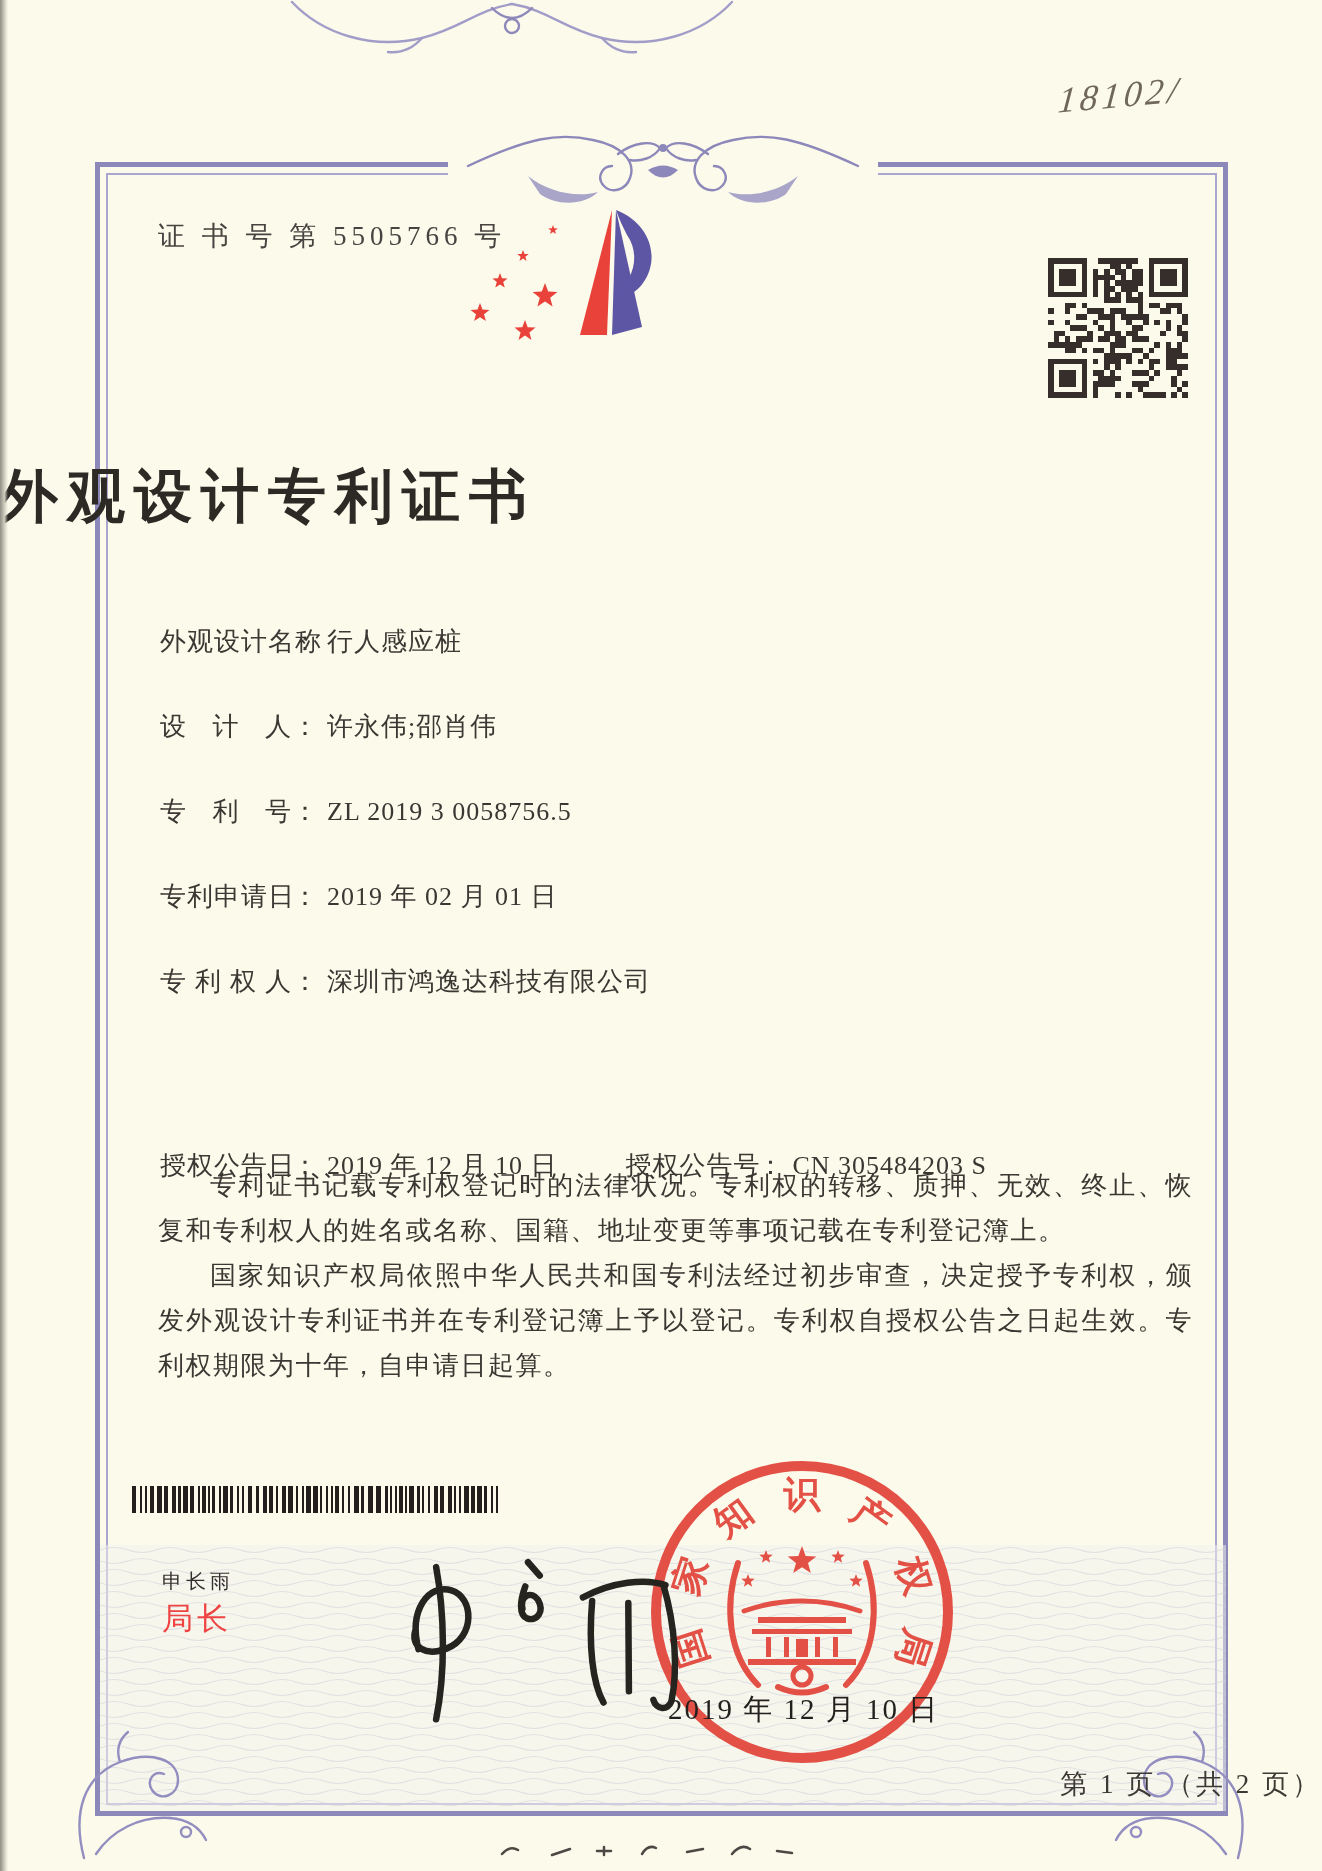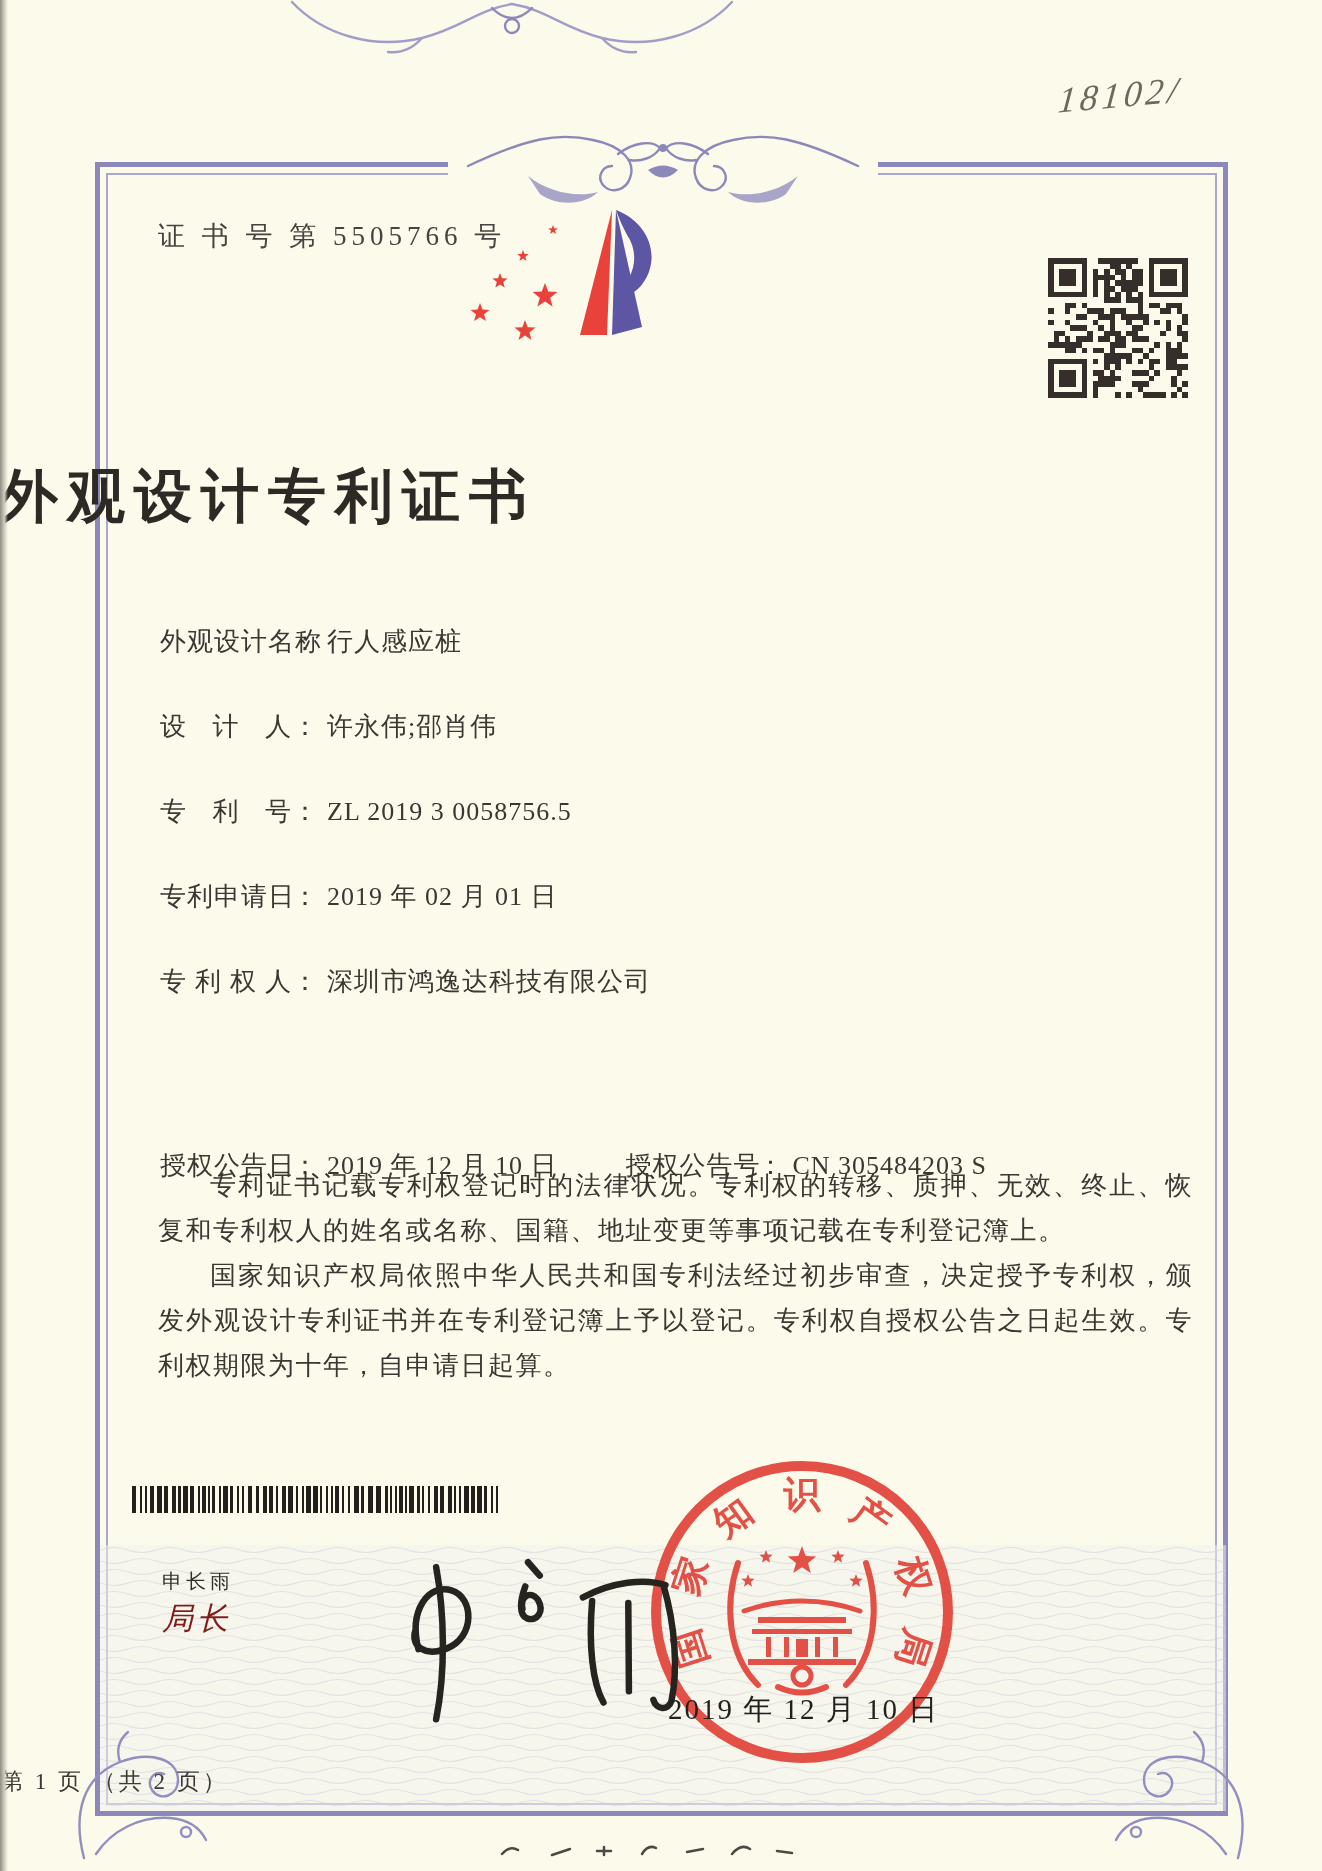--- a/index.html
+++ b/index.html
@@ -25,30 +25,30 @@
   .row{position:absolute;left:160px;font-size:26px;letter-spacing:1px;white-space:nowrap;z-index:2;}
   .flabel{display:inline-block;width:132px;text-align:justify;text-align-last:justify;vertical-align:top;}
   .row-address .flabel{width:76px;}
   .fvalue{margin-left:8px;text-align:center;}
   .addr2{position:absolute;left:108px;top:46px;}
   .second{margin-left:68px;}
   .paras{position:absolute;left:158px;top:1163px;width:1035px;z-index:2;}
   .paras p{margin:0;font-size:26px;line-height:45px;letter-spacing:1.5px;text-align:justify;text-indent:2em;}
   .waves{position:absolute;left:100px;top:1545px;z-index:1;}
   .barcode{position:absolute;left:130px;top:1486px;z-index:2;}
-  .officer-title{position:absolute;left:162px;top:1598px;font-size:31px;letter-spacing:4px;color:#7f1d1d;z-index:3;font-style:italic;}
+  .officer-title{position:absolute;left:162px;top:1598px;font-size:31px;letter-spacing:4px;color:#ef4444;z-index:3;}
   .officer-name{position:absolute;left:162px;top:1568px;font-size:20px;letter-spacing:4px;color:#332f2c;z-index:3;}
   .signature{position:absolute;left:380px;top:1548px;z-index:4;transform:rotate(-3deg);}
   .seal{position:absolute;left:647px;top:1457px;width:310px;height:310px;z-index:3;opacity:.94;}
   .seal-ring{position:absolute;inset:4px;border:10px solid #e2463c;border-radius:50%;}
   .seal-char{position:absolute;left:50%;top:50%;width:44px;height:44px;margin:-22px 0 0 -22px;
              display:flex;align-items:center;justify-content:center;font-size:37px;font-weight:700;color:#e2463c;}
   .emblem{position:absolute;left:75px;top:70px;}
   .seal-date{position:absolute;left:668px;top:1690px;font-size:29px;letter-spacing:2px;color:#221f1c;z-index:5;}
-  .page-footer{position:absolute;left:0;right:0;top:1766px;text-align:left;font-size:23px;
+  .page-footer{position:absolute;left:0;right:0;top:1766px;text-align:right;font-size:27px;
                letter-spacing:3px;color:#3c3935;z-index:2;}
   .cutoff{position:absolute;left:492px;top:1842px;z-index:2;}
   svg .orn{stroke:#a29dc8;stroke-width:2.4;fill:none;stroke-linecap:round;}
   svg .orn2{stroke:#8d88ba;stroke-width:2.4;fill:none;stroke-linecap:round;}
   svg .crn{stroke:#938ec0;stroke-width:2.4;fill:none;stroke-linecap:round;}
   svg .ink{stroke:#26241f;stroke-width:6.5;fill:none;stroke-linecap:round;stroke-linejoin:round;}
   svg .red{stroke:#e2463c;fill:none;stroke-linecap:round;}
   svg .cut{stroke:#4d4843;stroke-width:2.5;fill:none;stroke-linecap:round;}
 </style>
 </head>

